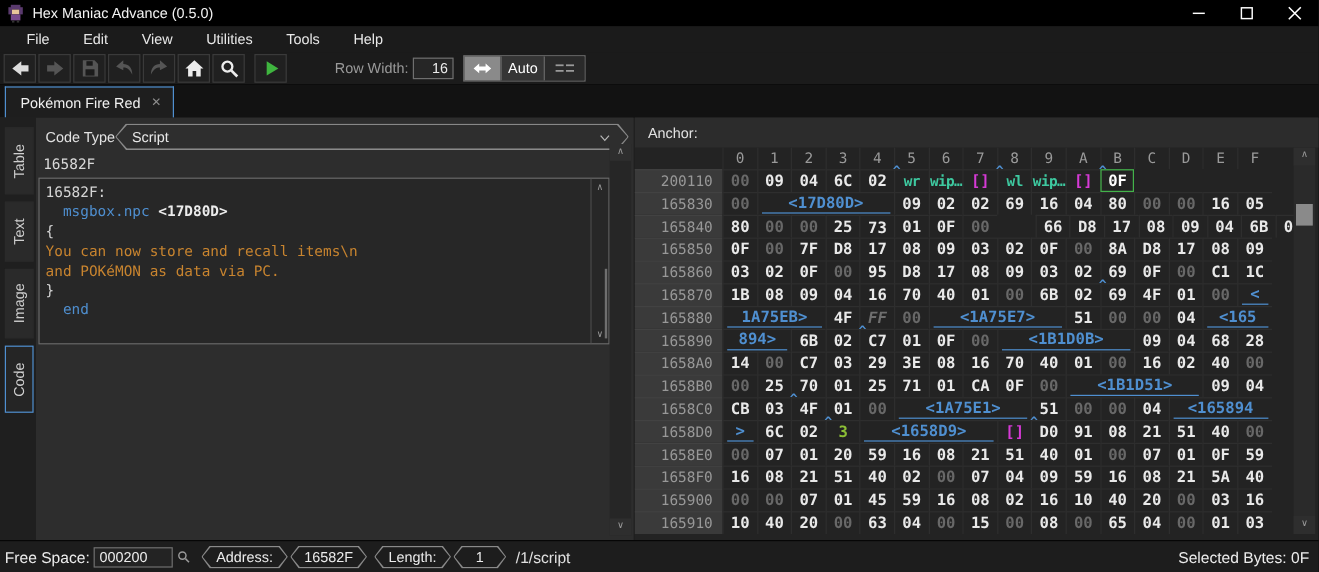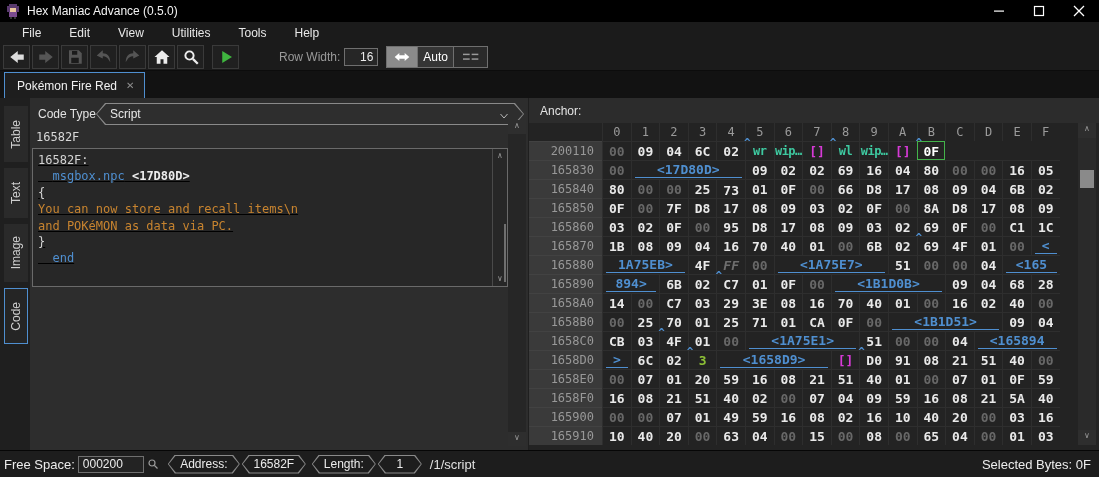--- a/index.html
+++ b/index.html
@@ -61,21 +61,21 @@
     clip-path:polygon(9px 0, calc(100% - 9px) 0, 100% 50%, calc(100% - 9px) 100%, 9px 100%, 0 50%); }
   .combo-inner { position:absolute; inset:1px; background:#2e2e2e; display:flex; align-items:center;
     clip-path:polygon(9px 0, calc(100% - 9px) 0, 100% 50%, calc(100% - 9px) 100%, 9px 100%, 0 50%);
     padding-left:13px; color:#e8e8e8; font-size:12px; }
   .combo-chev { position:absolute; right:14px; top:5px; color:#b8b8b8; }
 
   .addr-label { position:absolute; left:36px; top:32px; color:#d8d8d8; font-size:12px;
     font-family:"DejaVu Sans Mono",monospace; }
   .code-editor { position:absolute; left:32px; top:50px; width:476px; height:139px; background:#272727;
     border:1px solid #6a6a6a; font-family:"DejaVu Sans Mono",monospace; font-size:12px; }
-  .code-lines { position:absolute; left:5px; top:3px; right:18px; bottom:2px; overflow:hidden;text-decoration:underline; }
+  .code-lines { position:absolute; left:5px; top:3px; right:18px; bottom:2px; overflow:hidden; }
   .code-line { white-space:pre; line-height:16.4px; }
   .seg-plain { color:#d4d4d4; }
   .seg-kw { color:var(--accent,#4f8fd0); }
   .seg-ptrw { color:#ececec; font-weight:bold; }
   .seg-str { color:var(--string-orange,#c8842f); }
   .ed-scroll { position:absolute; right:0; top:0; width:15px; height:100%; border-left:1px solid #4a4a4a; }
   .ed-scroll .sarrow-top { position:absolute; top:1px; left:0; width:100%; text-align:center; }
   .ed-scroll .sarrow-bot { position:absolute; bottom:1px; left:0; width:100%; text-align:center; }
   .ed-thumb { position:absolute; right:1px; top:55%; width:2px; height:42%; background:#6f6f6f; }
   .sarrow { color:#9a9a9a; font-size:8px; line-height:12px; }
@@ -435,21 +435,21 @@
             </div>
             <div class="hex-cell" style="width: 28.6px;">
               <span class="val">01</span>
             </div>
             <div class="hex-cell" style="width: 28.6px;">
               <span class="val">0F</span>
             </div>
             <div class="hex-cell c-dim" style="width: 28.6px;">
               <span class="val">00</span>
             </div>
-            <div class="hex-cell" style="width: 28.6px;">
+            <div class="hex-cell" style="width: 28.6px; margin-left: 32px;">
               <span class="val">66</span>
             </div>
             <div class="hex-cell" style="width: 28.6px;">
               <span class="val">D8</span>
             </div>
             <div class="hex-cell" style="width: 28.6px;">
               <span class="val">17</span>
             </div>
             <div class="hex-cell" style="width: 28.6px;">
               <span class="val">08</span>
@@ -978,21 +978,21 @@
             <div class="hex-cell c-dim" style="width: 28.6px;">
               <span class="val">00</span>
             </div>
             <div class="hex-cell" style="width: 28.6px;">
               <span class="val">07</span>
             </div>
             <div class="hex-cell" style="width: 28.6px;">
               <span class="val">01</span>
             </div>
             <div class="hex-cell" style="width: 28.6px;">
-              <span class="val">49</span>
+              <span class="val">45</span>
             </div>
             <div class="hex-cell" style="width: 28.6px;">
               <span class="val">59</span>
             </div>
             <div class="hex-cell" style="width: 28.6px;">
               <span class="val">16</span>
             </div>
             <div class="hex-cell" style="width: 28.6px;">
               <span class="val">08</span>
             </div>

